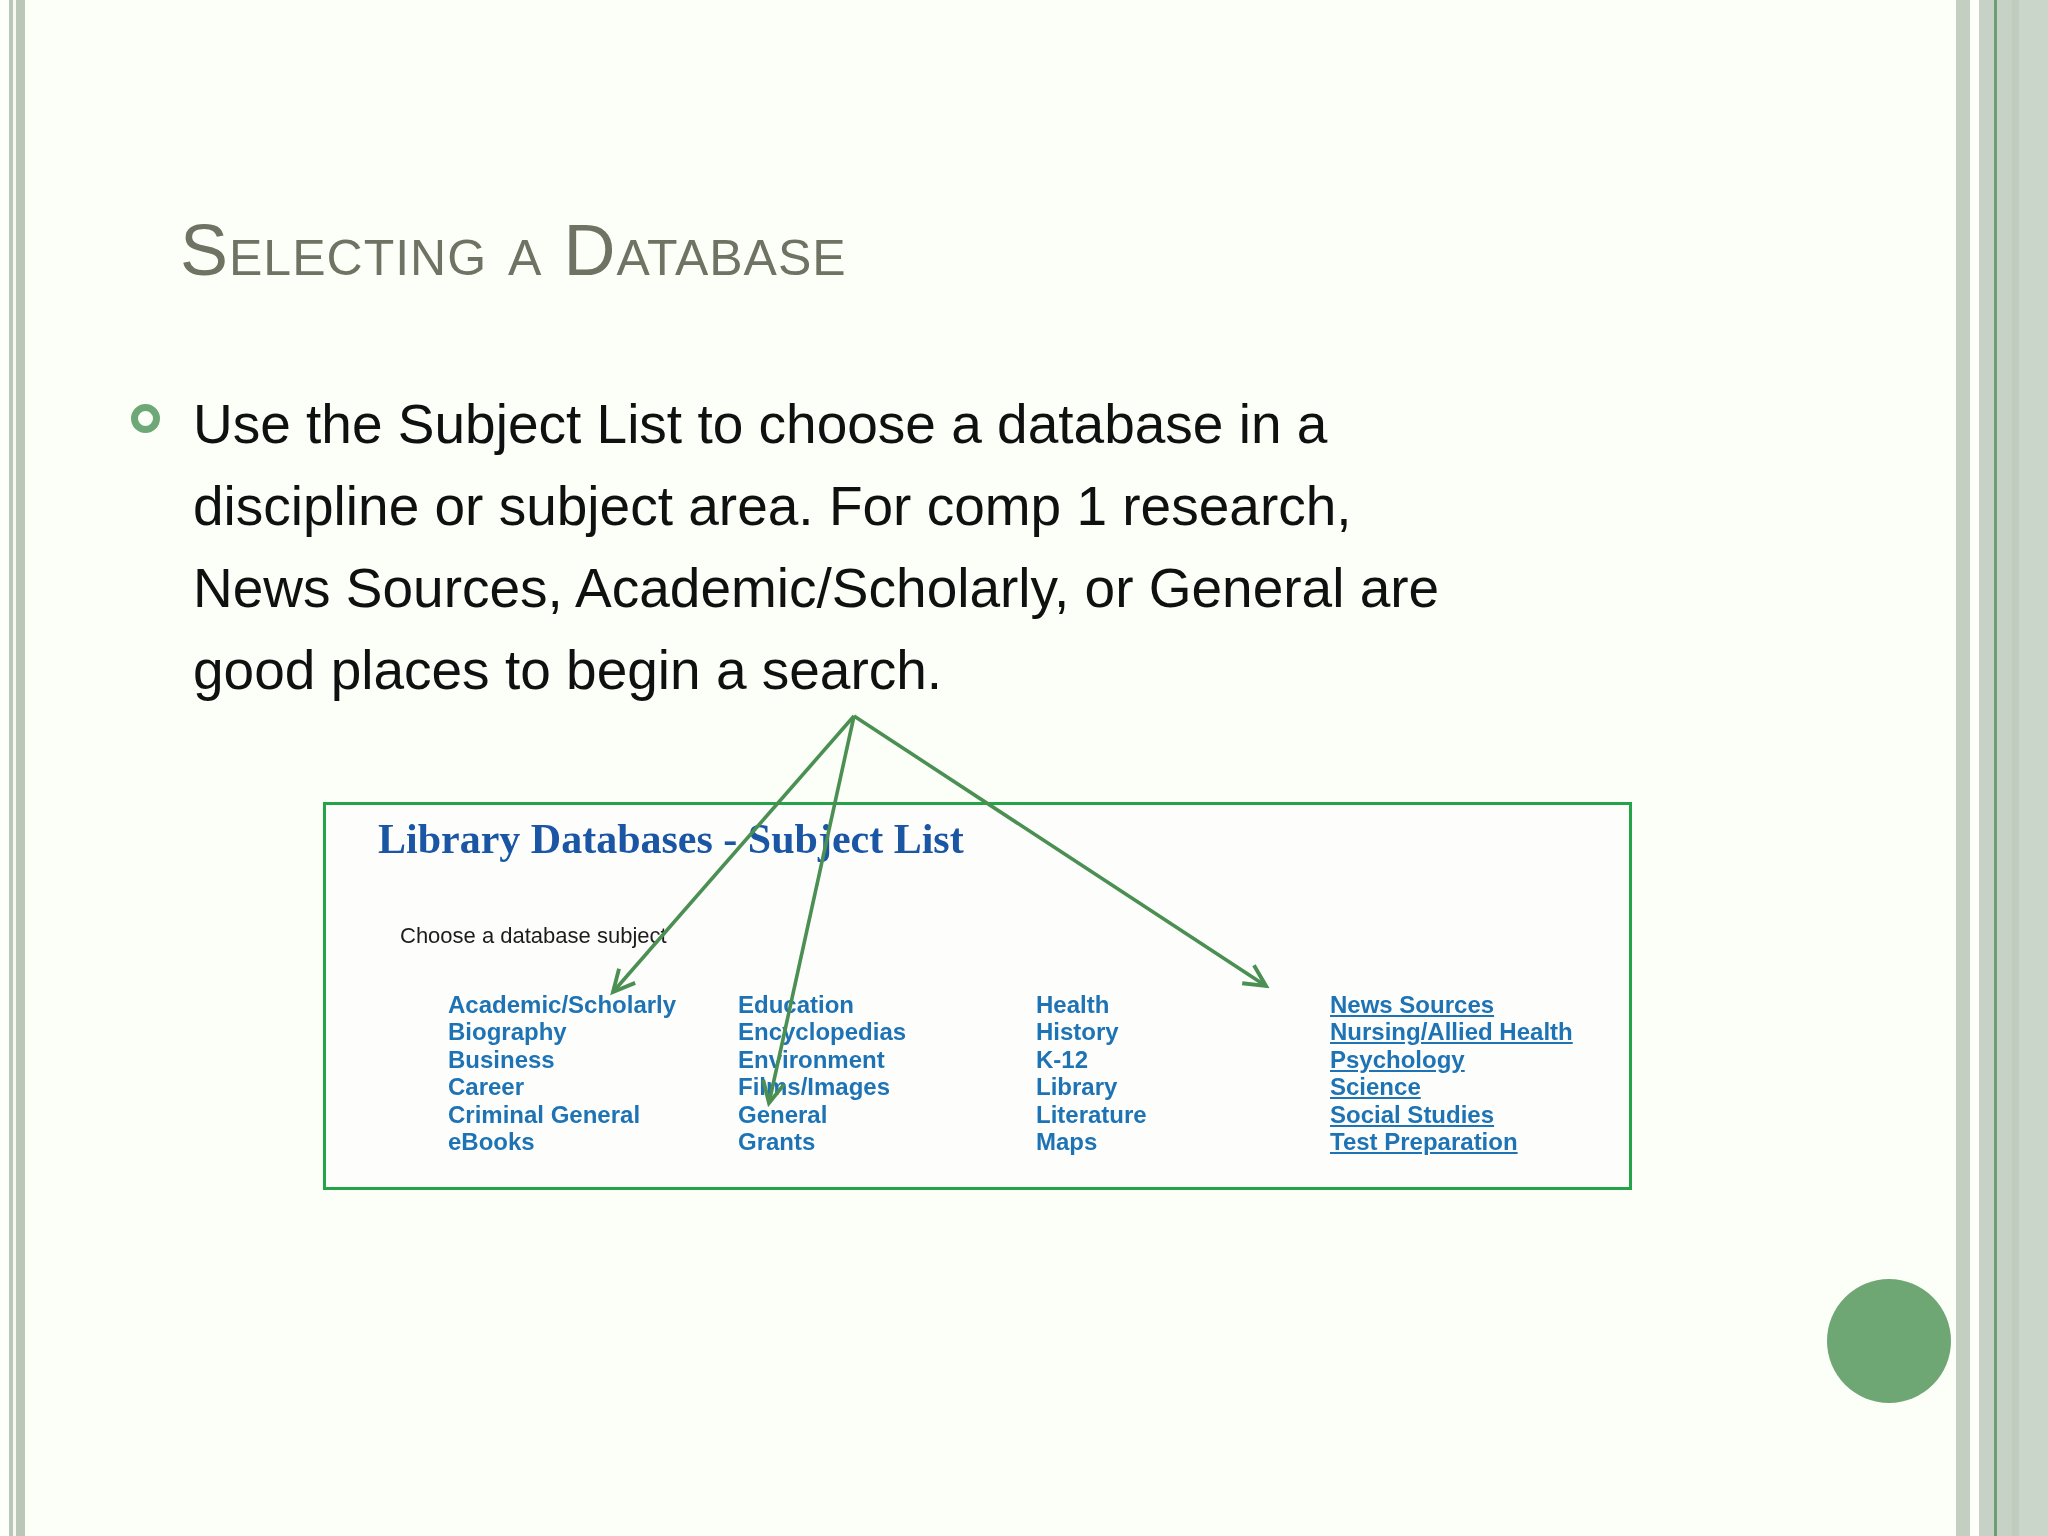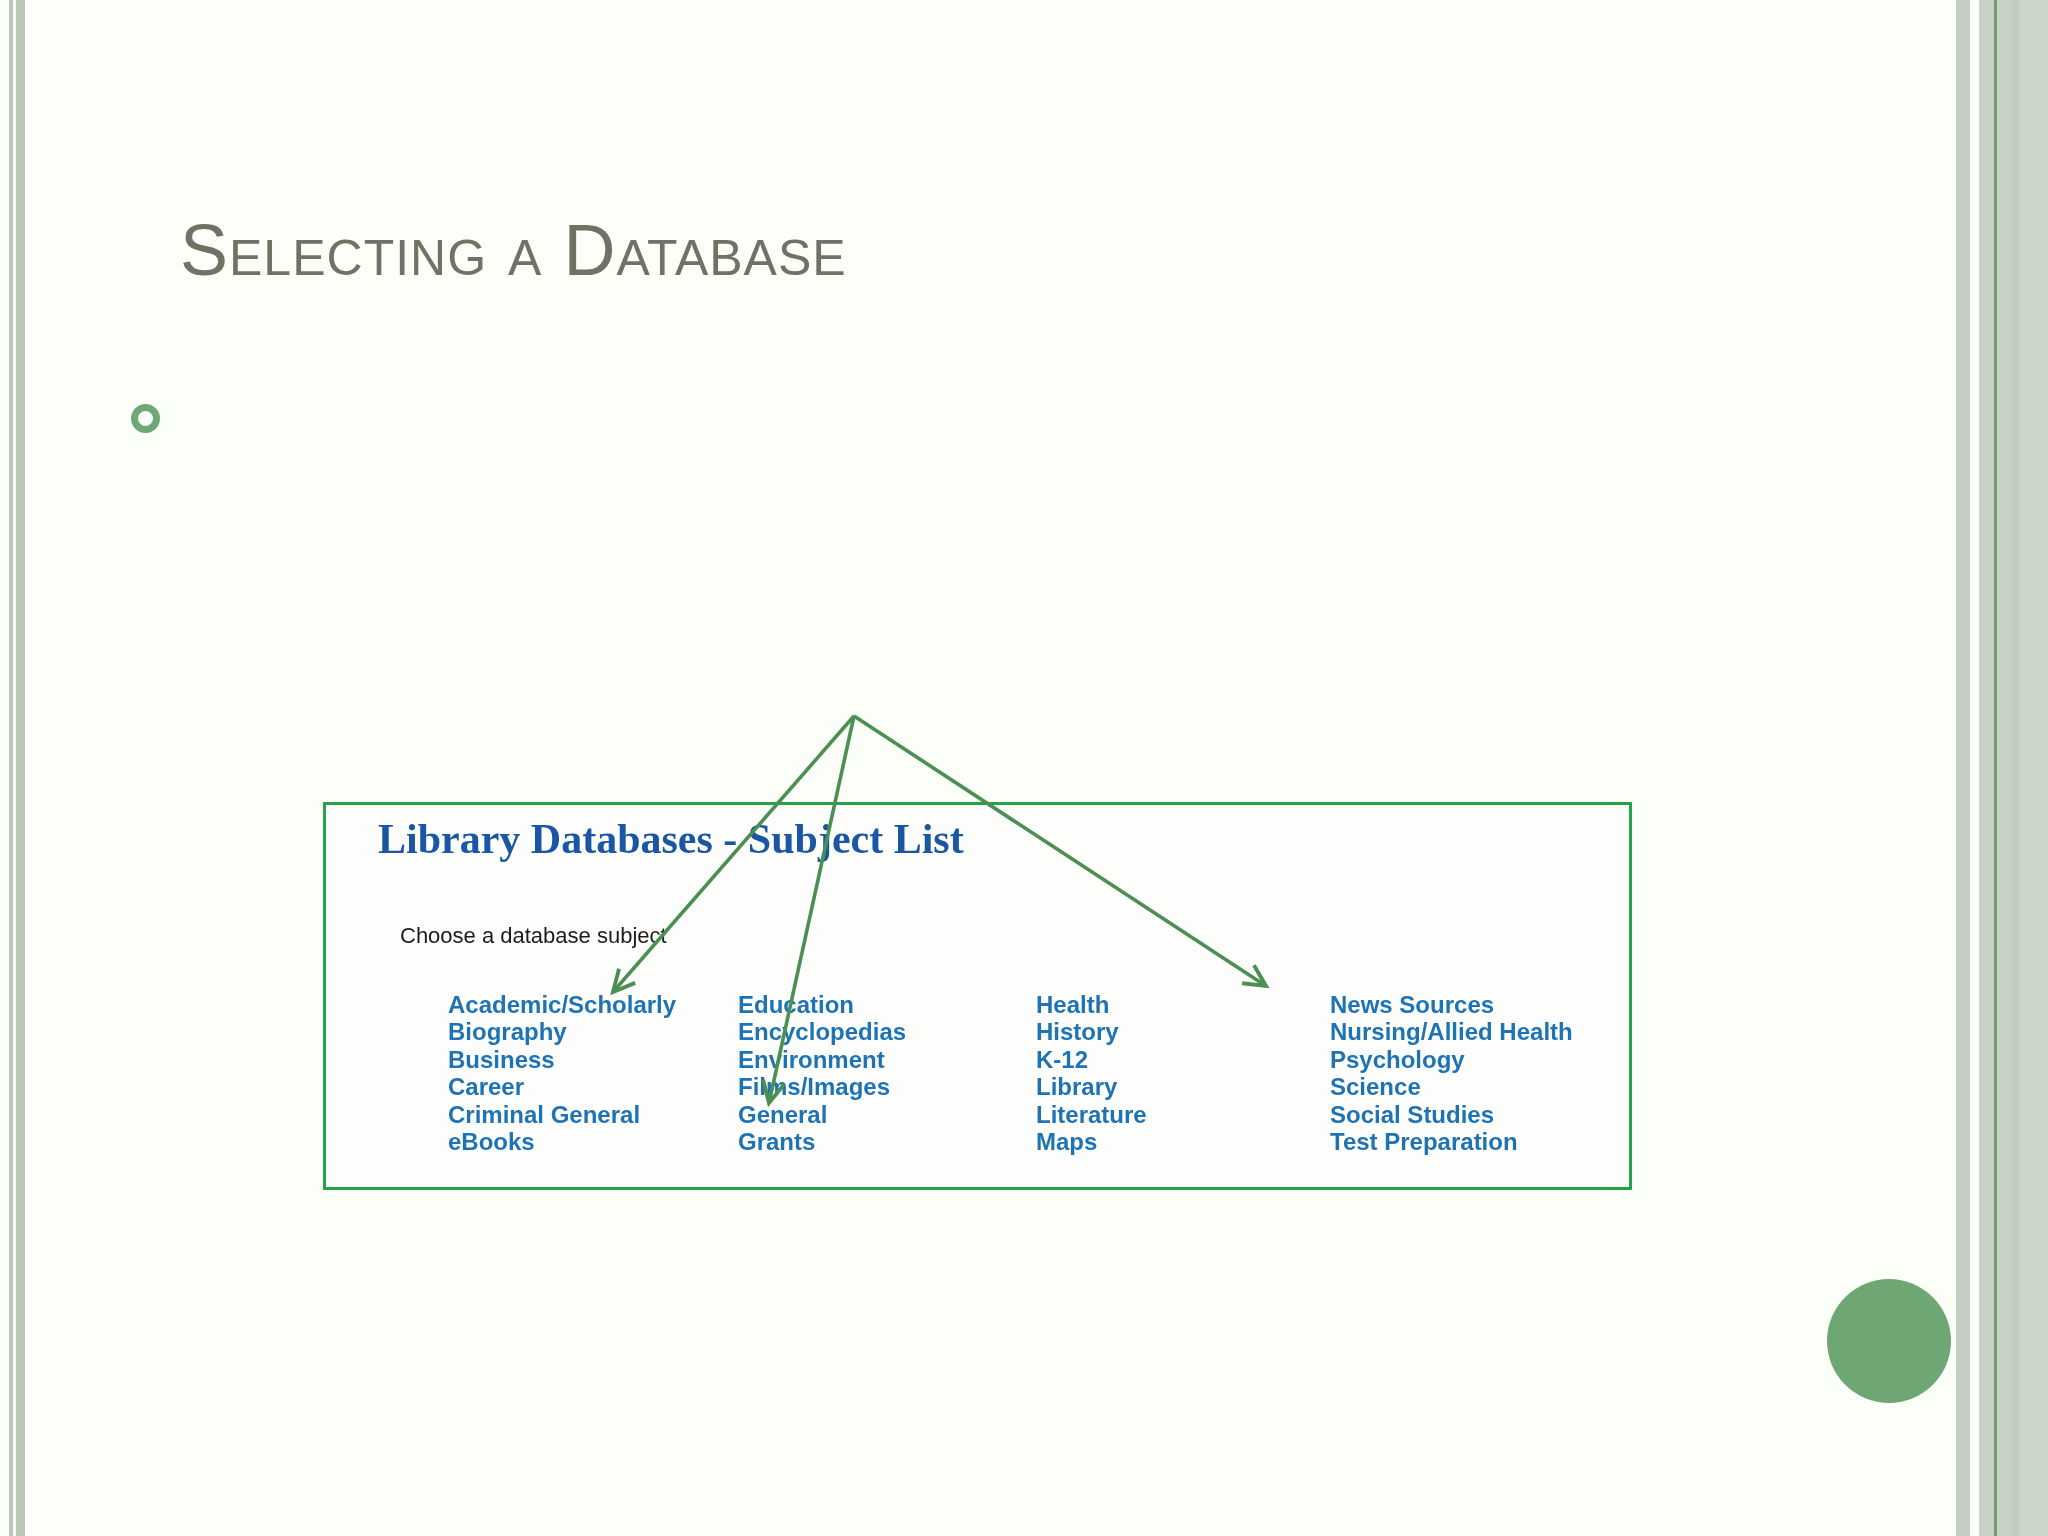--- a/index.html
+++ b/index.html
@@ -54,21 +54,21 @@
   }
   .subject-prompt{
     position:absolute;left:74px;top:118px;
     font-size:22px;color:#1c1c1c;white-space:nowrap;
   }
   .subject-col{
     position:absolute;top:186px;
     font-size:24px;font-weight:bold;line-height:27.4px;color:#1e73b5;
   }
   .subject-col .subject-link{display:block;white-space:nowrap;cursor:pointer;margin-left:40px;}
-  .col-1{left:82px;} .col-2{left:372px;} .col-3{left:670px;} .col-4{left:964px;}
+  .col-1{left:82px;} .col-2{left:372px;} .col-3{left:670px;} .col-4{left:964px;text-decoration:underline;}
 
   
   .arrows{position:absolute;left:0;top:0;width:2048px;height:1536px;pointer-events:none;}
 
   
   .corner-circle{
     position:absolute;left:1827px;top:1279px;width:124px;height:124px;
     border-radius:50%;background:#6ea674;
   }
 </style>
@@ -84,20 +84,26 @@
   <div class="edge edge-stripe-right"></div>
   <div class="edge edge-gap-right"></div>
   <div class="edge edge-band-right"></div>
   <div class="edge edge-darkline-right"></div>
   <div class="edge edge-substripe-right"></div>
   <div class="edge edge-outer-right"></div>
 
   <div class="title">Selecting a Database</div>
 
   <span class="bullet-ring"></span>
+  <div class="body-text">
+    <span class="line">Use the Subject List to choose a database in a</span>
+    <span class="line">discipline or subject area. For comp 1 research,</span>
+    <span class="line">News Sources, Academic/Scholarly, or General are</span>
+    <span class="line">good places to begin a search.</span>
+  </div>
 
   <div class="subject-box">
     <div class="subject-heading">Library Databases - Subject List</div>
     <div class="subject-prompt">Choose a database subject</div>
 
     <div class="subject-col col-1">
       <span class="subject-link">Academic/Scholarly</span>
       <span class="subject-link">Biography</span>
       <span class="subject-link">Business</span>
       <span class="subject-link">Career</span>

